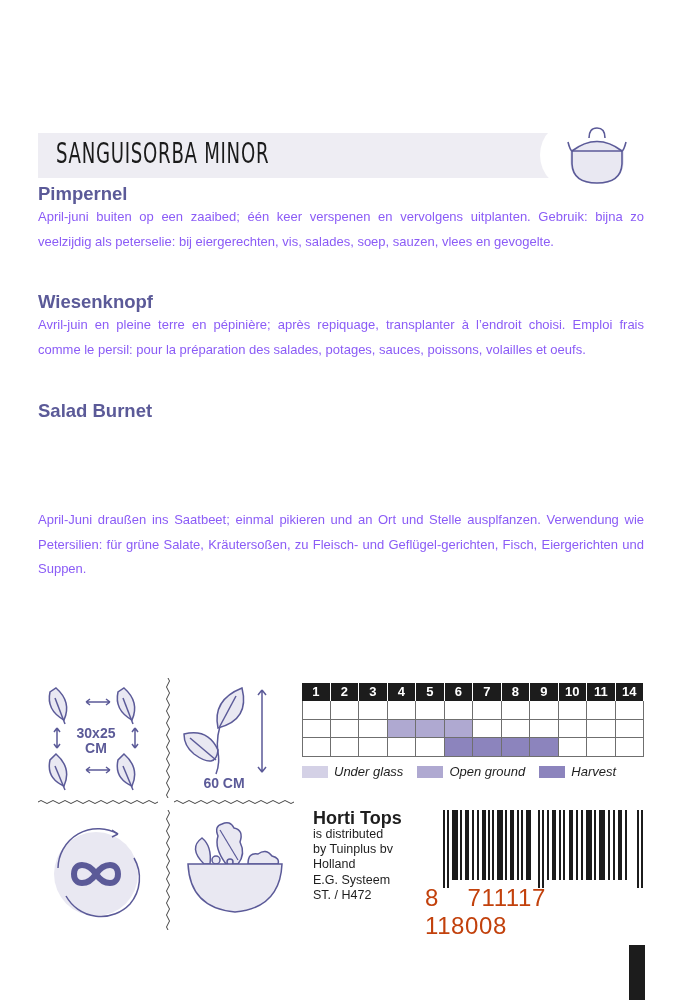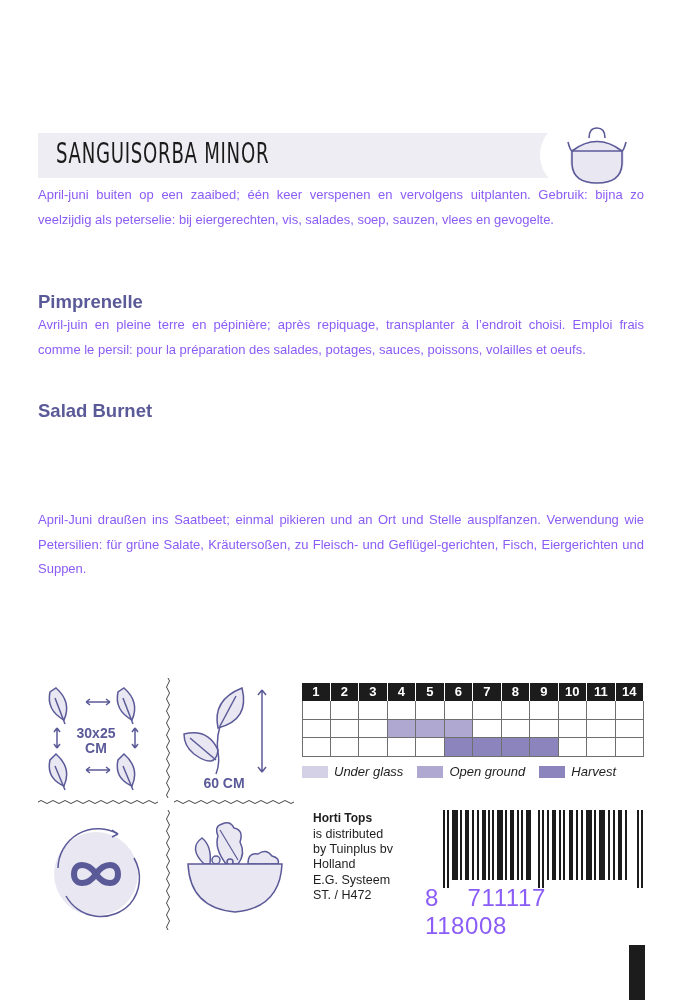--- a/index.html
+++ b/index.html
@@ -48,46 +48,47 @@
     background: #ffffff;
   }
   .cal-row div:first-child { border-left: 1px solid #6f6f6f; }
   .legend { position: absolute; left: 302px; top: 764px; display: flex; align-items: center;
     font-family: "Liberation Sans", sans-serif; font-size: 13px; color: #1e1e1e; font-style: italic; }
   .legend .sw { width: 26px; height: 12px; margin-right: 6px; }
   .legend .lbl { margin-right: 14px; }
 
   .dist { position: absolute; left: 313px; top: 810px; font-family: "Liberation Sans", sans-serif;
     font-size: 12.5px; line-height: 15.2px; color: #1e1e1e; }
-  .dist .brand { font-weight: bold; font-size: 12px; line-height: 17px; }
+  .dist .brand { font-weight: bold; font-size: 18px; line-height: 17px; }
 
   .barcode { position: absolute; left: 443px; top: 810px; width: 200px; height: 78px; }
   .barcode-digits { position: absolute; left: 425px; top: 884px; width: 220px;
-    font-family: "Liberation Sans", sans-serif; font-size: 24px; color: #8b5cf6; letter-spacing: 0.6px; }
+    font-family: "Liberation Sans", sans-serif; font-size: 24px; color: #c2410c; letter-spacing: 0.6px; }
   .black-tab { position: absolute; left: 629px; top: 945px; width: 16px; height: 55px; background: #1c1c1c; }
 </style>
 </head>
 <body>
 
 <div class="title-band"></div>
 <div class="title-curve"></div>
 <div class="title-text">SANGUISORBA MINOR</div>
 <svg class="pot-icon" viewBox="0 0 70 64">
   <path d="M27 14 Q27 4 35 4 Q43 4 43 14" fill="none" stroke="#5b5a98" stroke-width="1.6"></path>
   <path d="M8 27 Q35 6 62 27 L62 38 Q60 60 35 60 Q10 60 8 38 Z" fill="#e9e8f2" stroke="none"></path>
   <path d="M6 18 Q8 26 10 27 Q35 8 60 27 Q62 26 64 18" fill="none" stroke="#5b5a98" stroke-width="1.6"></path>
   <line x1="10" y1="27" x2="60" y2="27" stroke="#5b5a98" stroke-width="1.6"></line>
   <path d="M10 27 L10 40 Q11 59 35 59 Q59 59 60 40 L60 27" fill="none" stroke="#5b5a98" stroke-width="1.6"></path>
 </svg>
 
 <div class="section" style="top:183px;">
+  <h2>Pimpernel</h2>
   <p>April-juni buiten op een zaaibed; één keer verspenen en vervolgens uitplanten. Gebruik: bijna zo veelzijdig als peterselie: bij eiergerechten, vis, salades, soep, sauzen, vlees en gevogelte.</p>
 </div>
 <div class="section" style="top:291px;">
-  <h2>Pimprenelle</h2>
+  <h2>Wiesenknopf</h2>
   <p>Avril-juin en pleine terre en pépinière; après repiquage, transplanter à l’endroit choisi. Emploi frais comme le persil: pour la préparation des salades, potages, sauces, poissons, volailles et oeufs.</p>
 </div>
 <div class="section" style="top:400px;">
   <h2>Salad Burnet</h2>
 </div>
 <div class="section" style="top:508px;">
   <p>April-Juni draußen ins Saatbeet; einmal pikieren und an Ort und Stelle ausplfanzen. Verwendung wie Petersilien: für grüne Salate, Kräutersoßen, zu Fleisch- und Geflügel-gerichten, Fisch, Eiergerichten und Suppen.</p>
 </div>
 
 <div class="icons-area">

